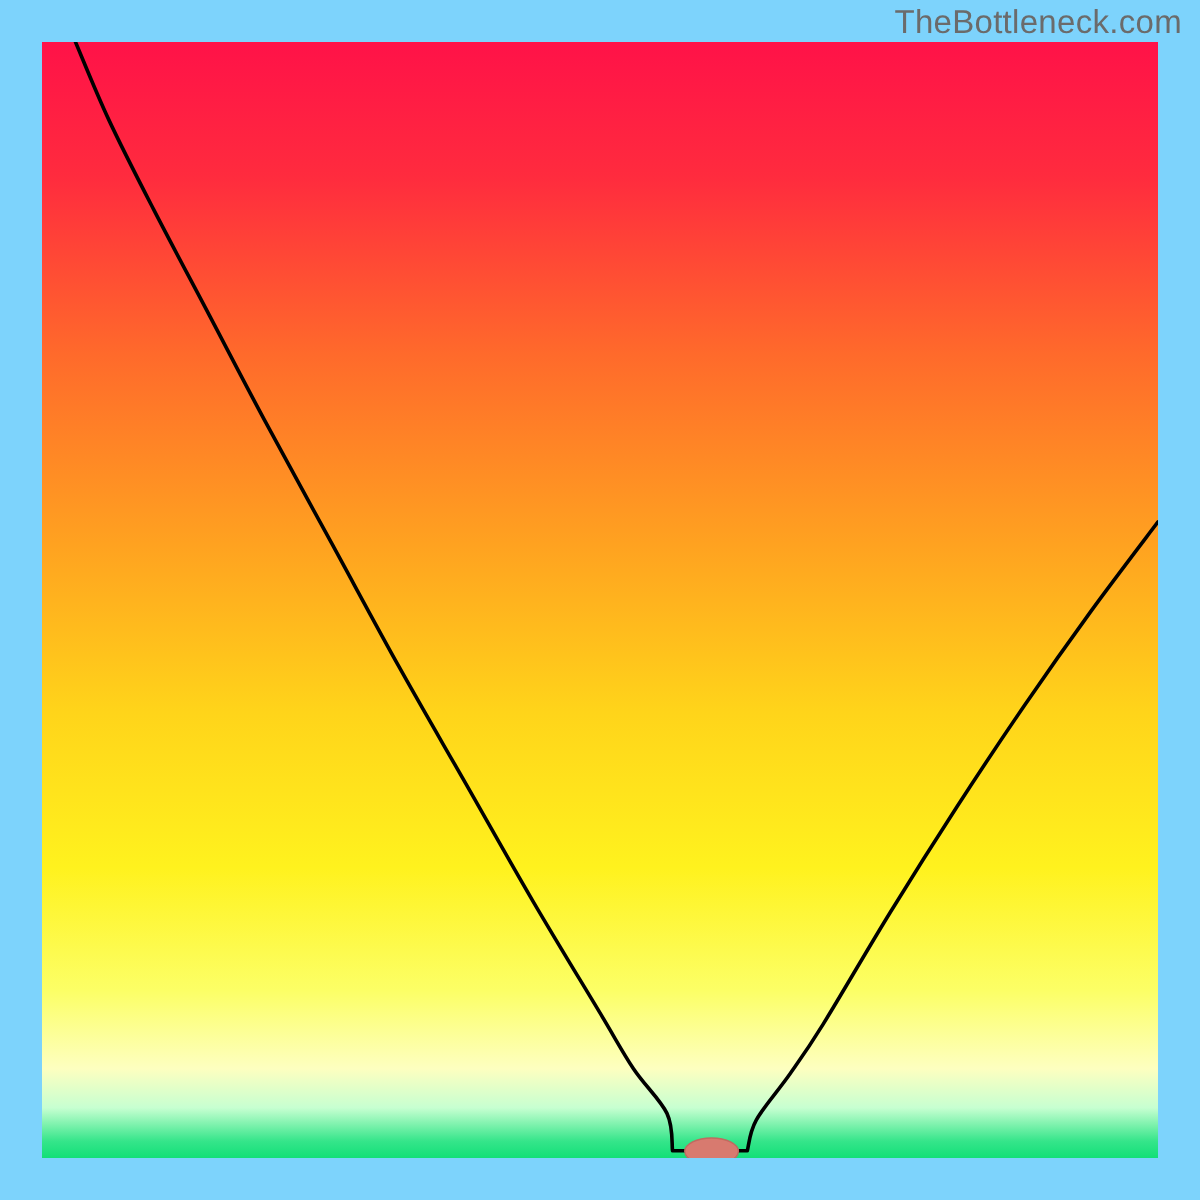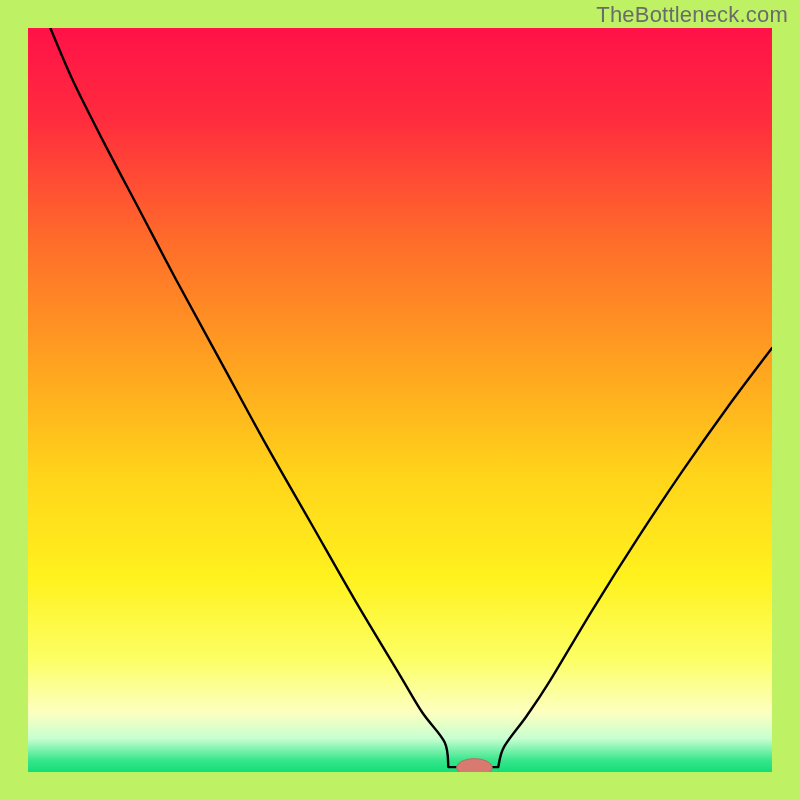--- a/index.html
+++ b/index.html
@@ -8,21 +8,21 @@
     width: 800px;
     height: 800px;
     overflow: hidden;
     background: #000;
     font-family: Arial, Helvetica, sans-serif;
   }
   .frame {
     position: relative;
     width: 800px;
     height: 800px;
-    background: #bef264;
+    background: #7dd3fc;
   }
   .watermark {
     position: absolute;
     top: 2px;
     right: 12px;
     color: #6b6b6b;
     font-size: 22px;
     letter-spacing: 0.2px;
     z-index: 10;
   }

